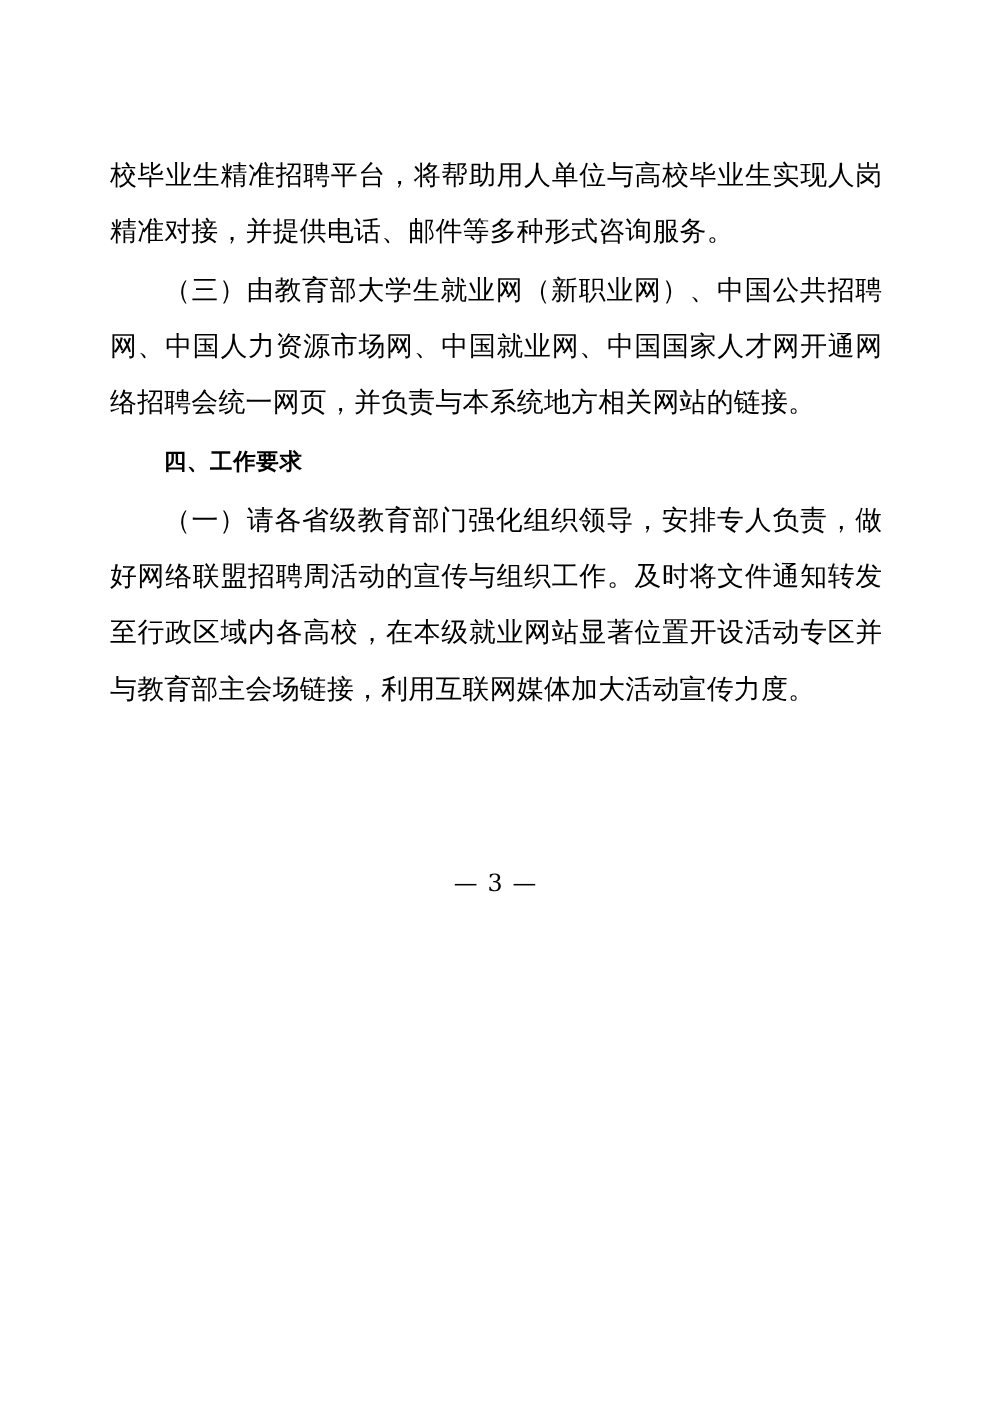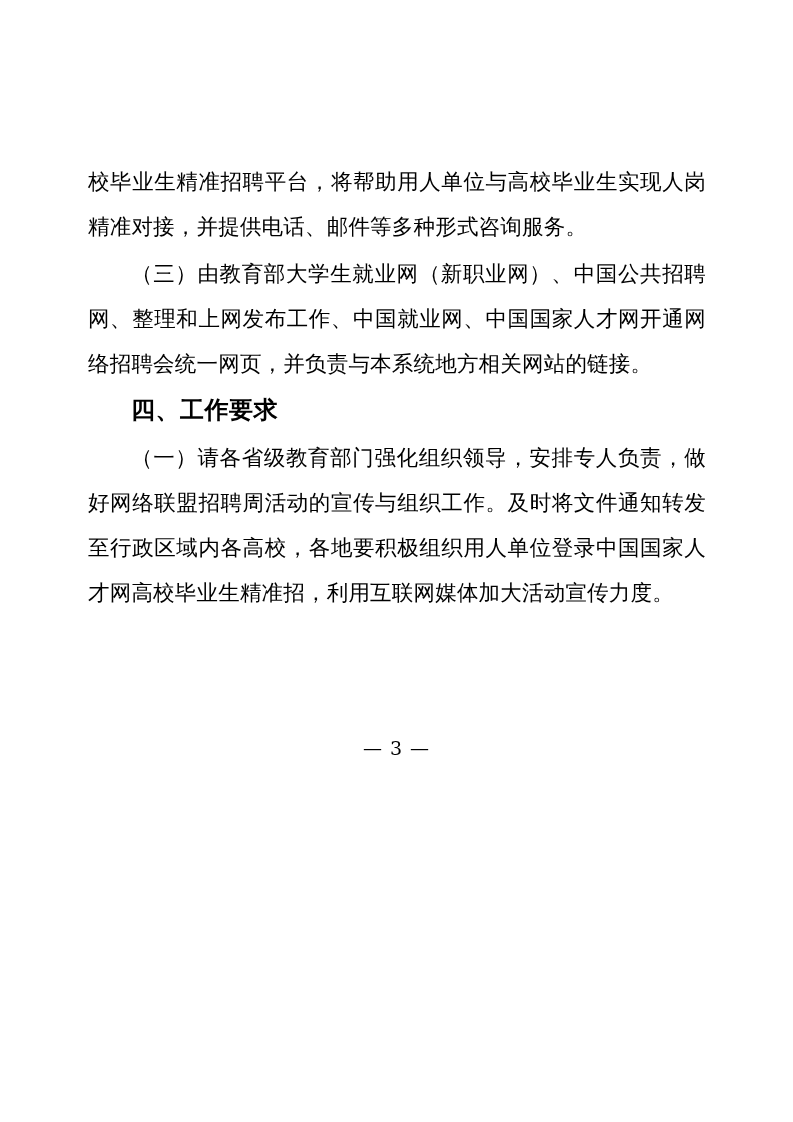--- a/index.html
+++ b/index.html
@@ -16,40 +16,39 @@
     overflow: hidden;
   }
   .page {
     position: absolute;
     left: 0;
     top: 0;
     width: 793px;
     height: 836px;
     box-sizing: border-box;
     padding: 118px 88px 0 88px;
-    margin-top: 41px;
   }
   .doc-body {
     width: 618px;
   }
   p.para {
     margin: 0 0 2px 0;
     font-size: 21.5px;
     line-height: 45px;
     text-align: justify;
     text-justify: inter-ideograph;
     letter-spacing: 0.2px;
     font-family: "DejaVu Serif", "Liberation Serif", serif;
   }
   p.indent {
     text-indent: 43px;
   }
   p.heading {
     margin: 0 0 2px 0;
-    font-size: 24px;
+    font-size: 18px;
     line-height: 45px;
     text-indent: 43px;
     font-weight: bold;
     font-family: "DejaVu Sans", "Liberation Sans", sans-serif;
     letter-spacing: 0.5px;
   }
   .footer {
     position: absolute;
     left: 0;
     right: 0;
@@ -59,18 +58,18 @@
     font-family: "DejaVu Serif", "Liberation Serif", serif;
     letter-spacing: 1px;
   }
 </style>
 </head>
 <body>
 
 <div class="page">
   <div class="doc-body">
     <p class="para">校毕业生精准招聘平台，将帮助用人单位与高校毕业生实现人岗精准对接，并提供电话、邮件等多种形式咨询服务。</p>
-    <p class="para indent">（三）由教育部大学生就业网（新职业网）、中国公共招聘网、整理和上网发布工作、中国就业网、中国国家人才网开通网络招聘会统一网页，并负责与本系统地方相关网站的链接。</p>
+    <p class="para indent">（三）由教育部大学生就业网（新职业网）、中国公共招聘网、中国人力资源市场网、中国就业网、中国国家人才网开通网络招聘会统一网页，并负责与本系统地方相关网站的链接。</p>
     <p class="heading">四、工作要求</p>
-    <p class="para indent">（一）请各省级教育部门强化组织领导，安排专人负责，做好网络联盟招聘周活动的宣传与组织工作。及时将文件通知转发至行政区域内各高校，各地要积极组织用人单位登录中国国家人才网高校毕业生精准招，利用互联网媒体加大活动宣传力度。</p>
+    <p class="para indent">（一）请各省级教育部门强化组织领导，安排专人负责，做好网络联盟招聘周活动的宣传与组织工作。及时将文件通知转发至行政区域内各高校，在本级就业网站显著位置开设活动专区并与教育部主会场链接，利用互联网媒体加大活动宣传力度。</p>
   </div>
   <div class="footer">— 3 —</div>
 </div>
 
 </body></html>

